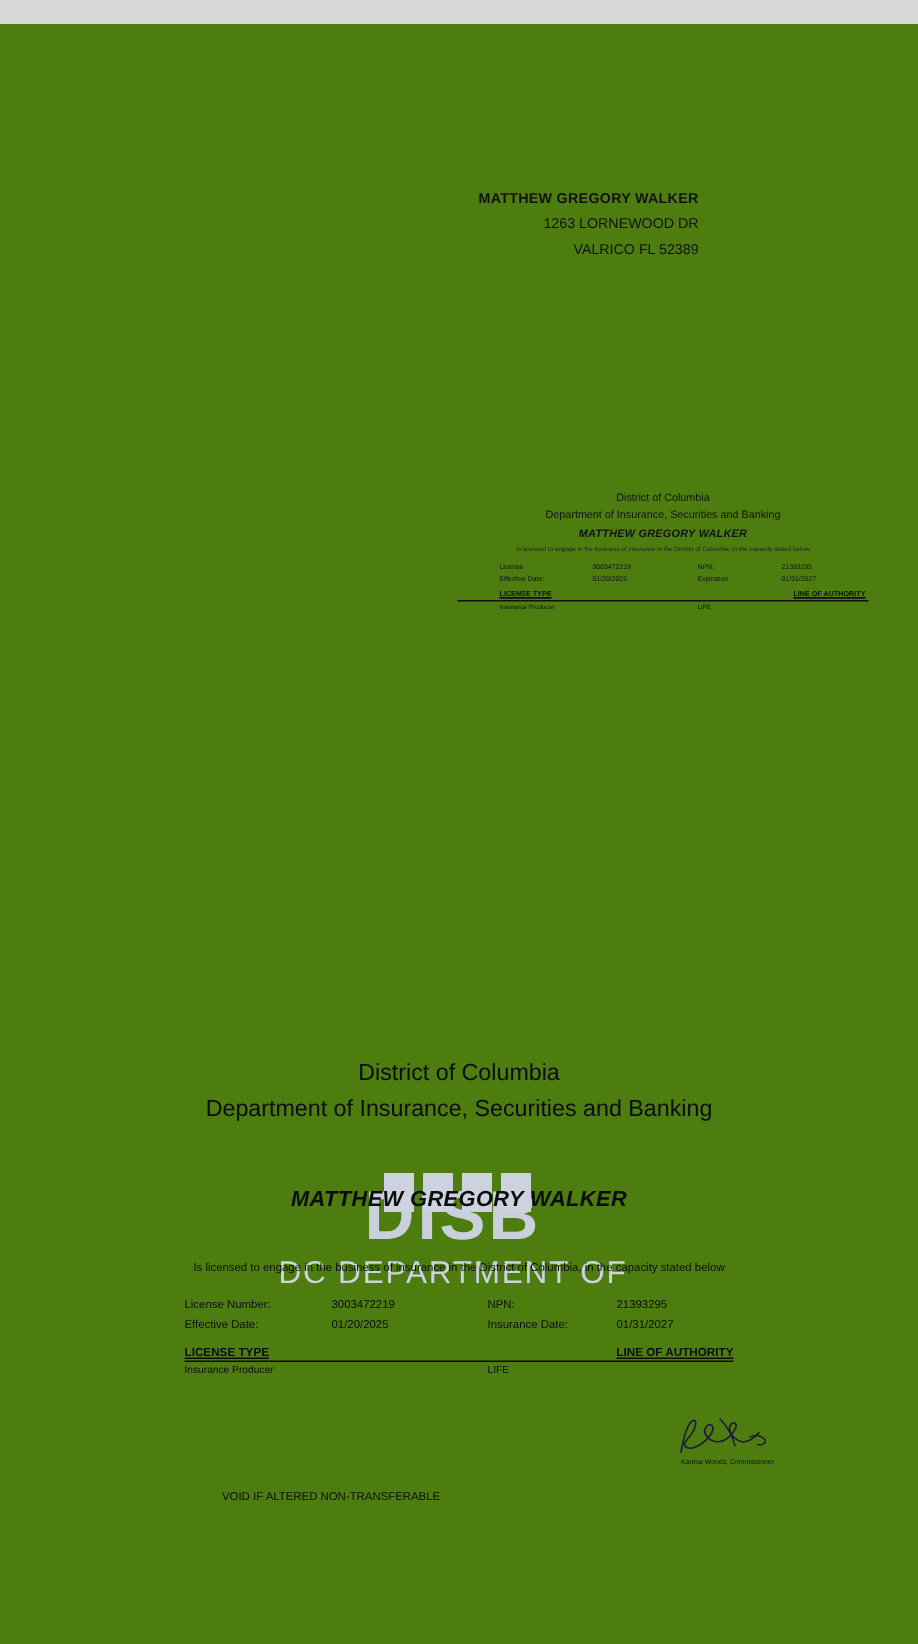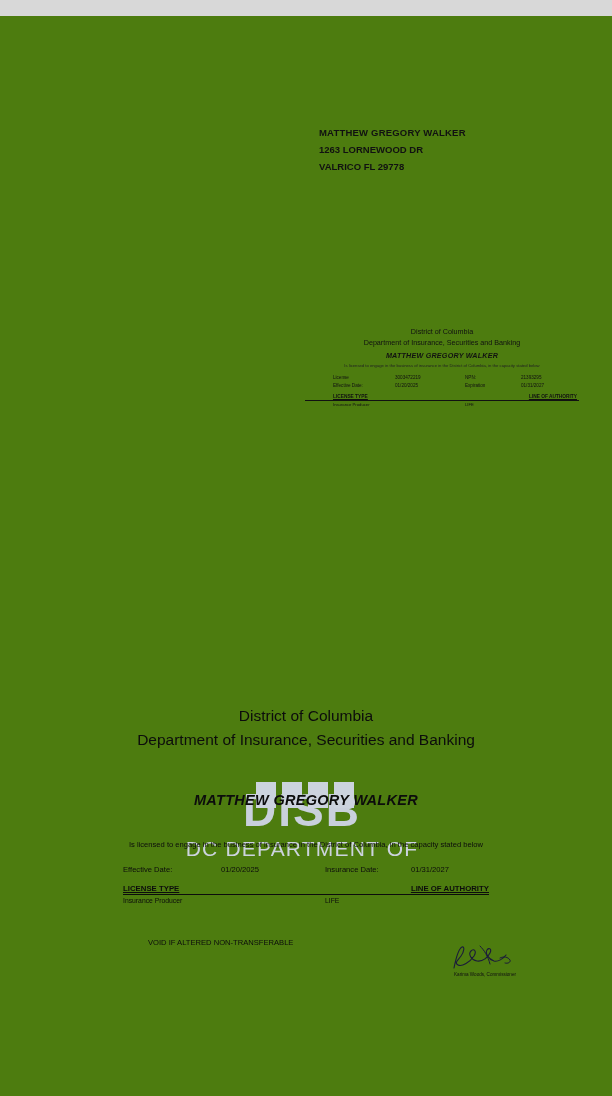--- a/index.html
+++ b/index.html
@@ -26,21 +26,22 @@
     top: 108px;
     font-size: 9.5px;
     line-height: 17px;
     color: #111;
   }
   .address-block .name {
     font-weight: bold;
     letter-spacing: 0.2px;
   }
   .address-block .line {
-    font-weight: bold;
+    font-weight: normal;
+    text-align: right;
   }
 
   
   .mini-card {
     position: absolute;
     left: 305px;
     top: 310px;
     width: 274px;
     color: #111;
   }
@@ -217,34 +218,34 @@
   .sig .sig-name {
     font-size: 4.6px;
     color: #111;
     margin-top: 2px;
   }
 
   
   .void {
     position: absolute;
     left: 148px;
-    top: 922px;
+    top: 977px;
     font-size: 7.6px;
     color: #0c0c0c;
   }
 </style>
 </head>
 <body>
 
 <div class="page">
 
   <div class="address-block">
     <div class="name">MATTHEW GREGORY WALKER</div>
     <div class="line">1263 LORNEWOOD DR</div>
-    <div class="line">VALRICO FL 29778</div>
+    <div class="line">VALRICO FL 52389</div>
   </div>
 
   <div class="mini-card">
     <div class="mc-title">District of Columbia</div>
     <div class="mc-title">Department of Insurance, Securities and Banking</div>
     <div class="mc-name">MATTHEW GREGORY WALKER</div>
     <div class="mc-sub">Is licensed to engage in the business of insurance in the District of Columbia, in the capacity stated below</div>
 
     <div class="mc-grid">
       <div class="mc-row">
@@ -283,20 +284,26 @@
   </div>
 
   <div class="cert">
     <div class="c-title1">District of Columbia</div>
     <div class="c-title2">Department of Insurance, Securities and Banking</div>
     <div class="c-name">MATTHEW GREGORY WALKER</div>
     <div class="c-sub">Is licensed to engage in the business of insurance in the District of Columbia, in the capacity stated below</div>
 
     <div class="c-table">
       <div class="c-row">
+        <span class="lbl1">License Number:</span>
+        <span class="val1">3003472219</span>
+        <span class="lbl2">NPN:</span>
+        <span class="val2">21393295</span>
+      </div>
+      <div class="c-row">
         <span class="lbl1">Effective Date:</span>
         <span class="val1">01/20/2025</span>
         <span class="lbl2">Insurance Date:</span>
         <span class="val2">01/31/2027</span>
       </div>
     </div>
 
     <div class="c-hdr">
       <span>LICENSE TYPE</span>
       <span>LINE OF AUTHORITY</span>

